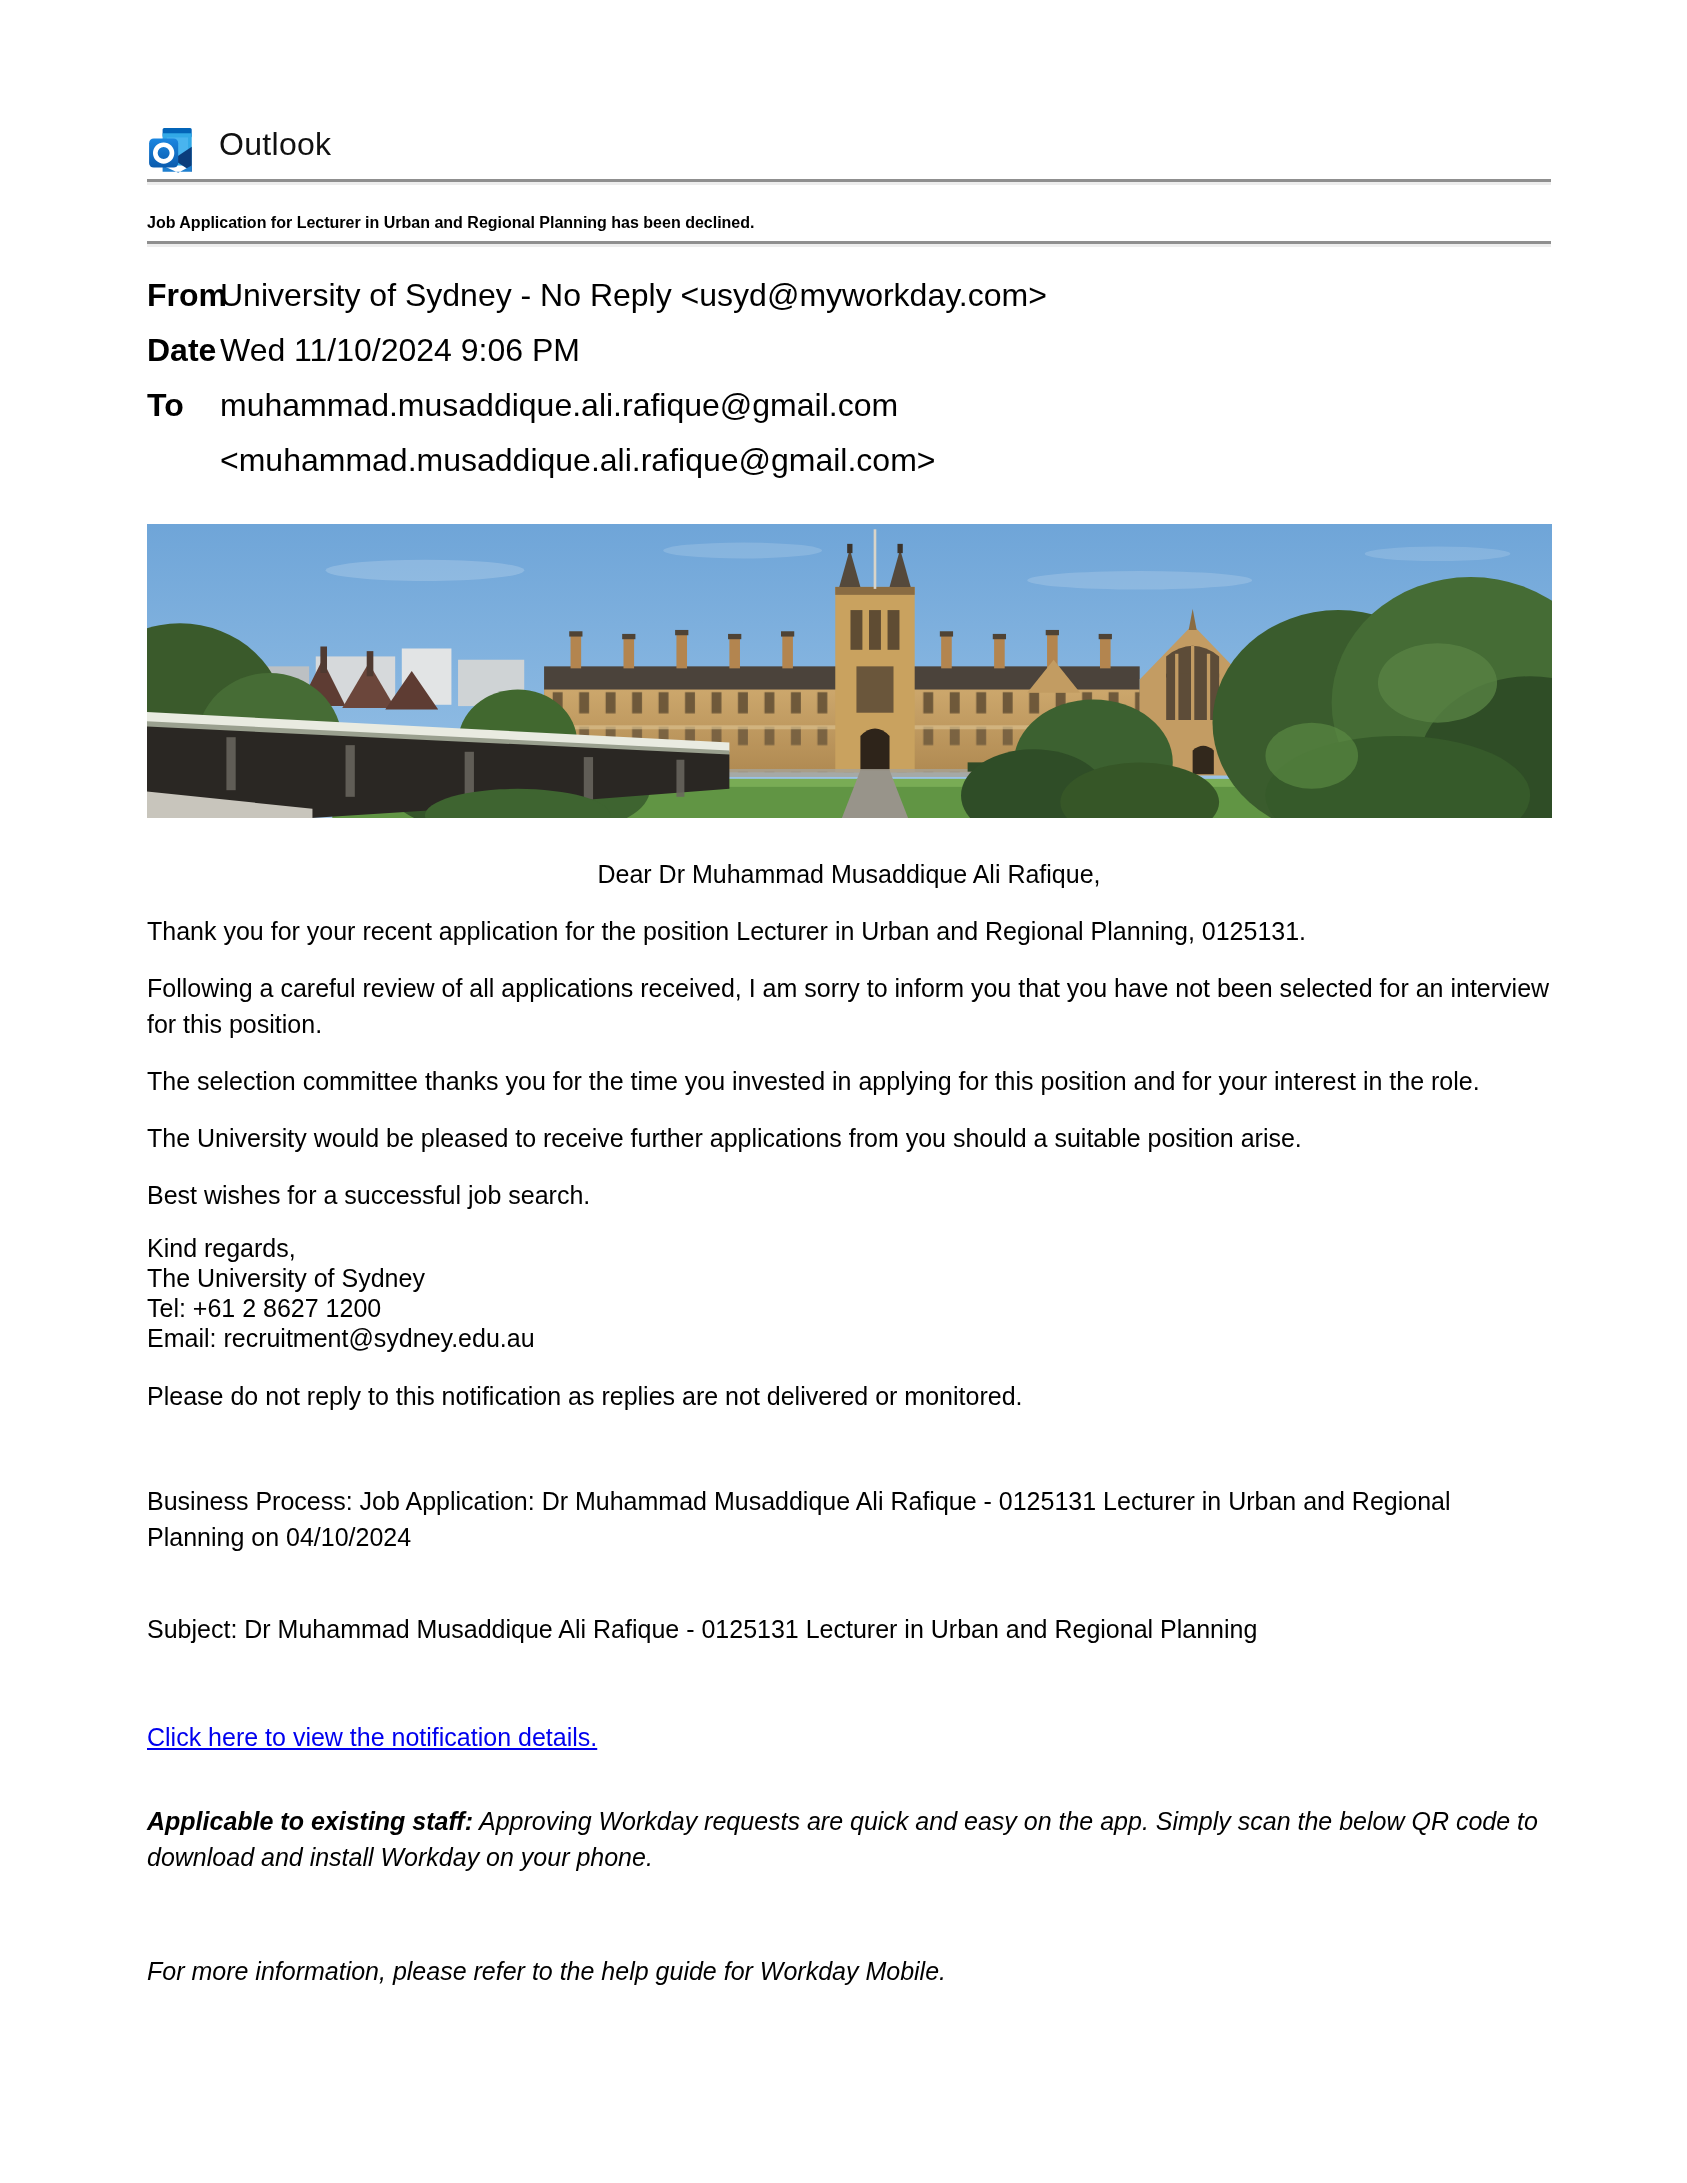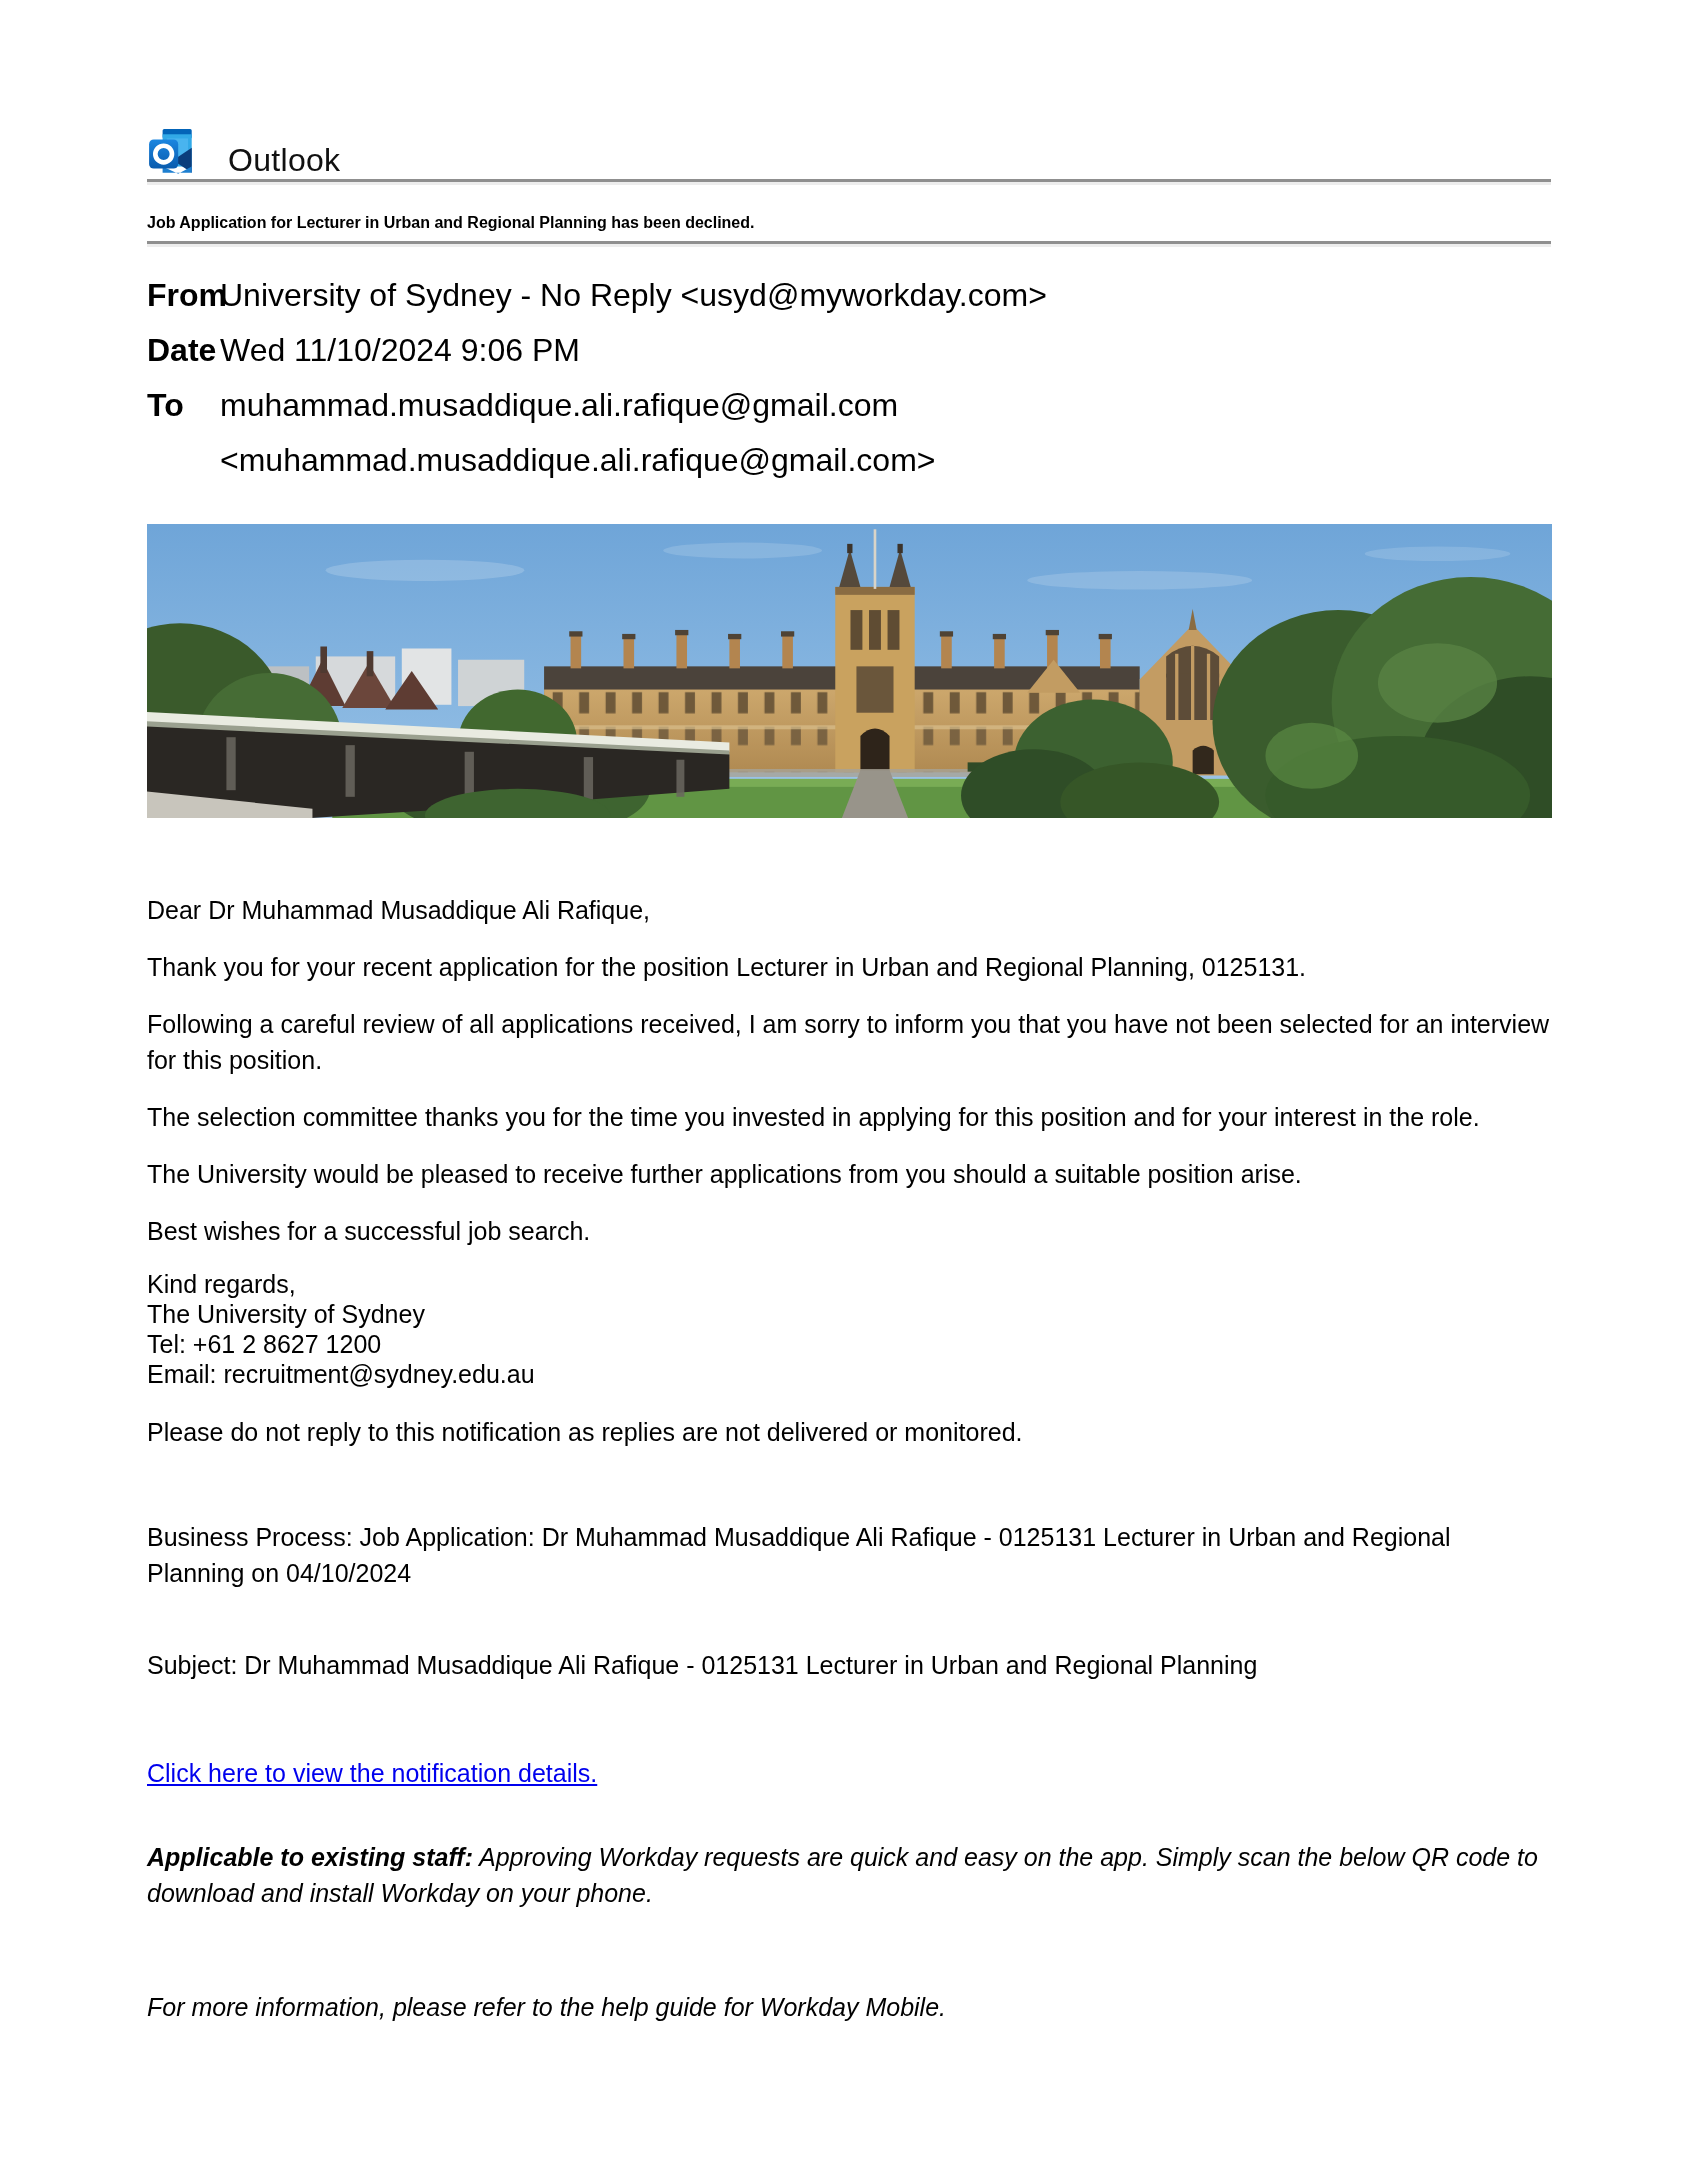--- a/index.html
+++ b/index.html
@@ -4,21 +4,21 @@
 <style>
   html, body { margin:0; padding:0; background:#ffffff; }
   body {
     width:1687px; height:2183px; position:relative; overflow:hidden;
     font-family:"Liberation Sans", sans-serif; color:#000;
     -webkit-font-smoothing:antialiased;
   }
   .page { box-sizing:border-box; width:1687px; height:2183px; padding:126px 136px 0 147px; }
 
   
-  .logo-row { display:flex; align-items:flex-end; gap:29px; height:53px; }
+  .logo-row { display:flex; align-items:flex-start; gap:20px; height:53px; }
   .logo-icon { width:52px; height:52px; flex:0 0 auto; }
   .wordmark { font-size:32px; color:#111; letter-spacing:0.3px; }
 
   hr.rule { border:none; height:6px; margin:0;
     background:linear-gradient(to bottom, #8f8f8f 0 44%, #ededed 44% 100%); }
   .rule-1 { margin-top:32px; }
   .rule-2 { margin-top:20.5px; }
 
   .subject-heading { margin:20px 0 0; font-size:16px; font-weight:bold; line-height:36px; }
 
@@ -26,21 +26,21 @@
   .meta { margin-top:21px; display:grid; grid-template-columns:73px 1fr;
     font-size:32px; line-height:55px; }
   .meta .label { font-weight:bold; }
 
   
   .banner { display:block; margin-top:36px; width:1405px; height:294px; }
 
   
   .body-copy { font-size:25px; line-height:36px; }
   .body-copy p { margin:21px 0 0; }
-  p.salutation { margin-top:74px; }
+  p.salutation { margin-top:38px;text-align:center; }
   .sig { margin-top:20px; line-height:30px; }
   p.no-reply { margin-top:25px; }
   p.business-process { margin-top:69px; }
   p.subject-line { margin-top:56px; }
   p.link-line { margin-top:72px; }
   p.staff-note { margin-top:48px; font-style:italic; }
   .staff-lead { font-weight:bold; }
   p.more-info { margin-top:78px; font-style:italic; }
   a.notif-link { color:#0000EE; text-decoration:underline; cursor:pointer; }
 </style>

